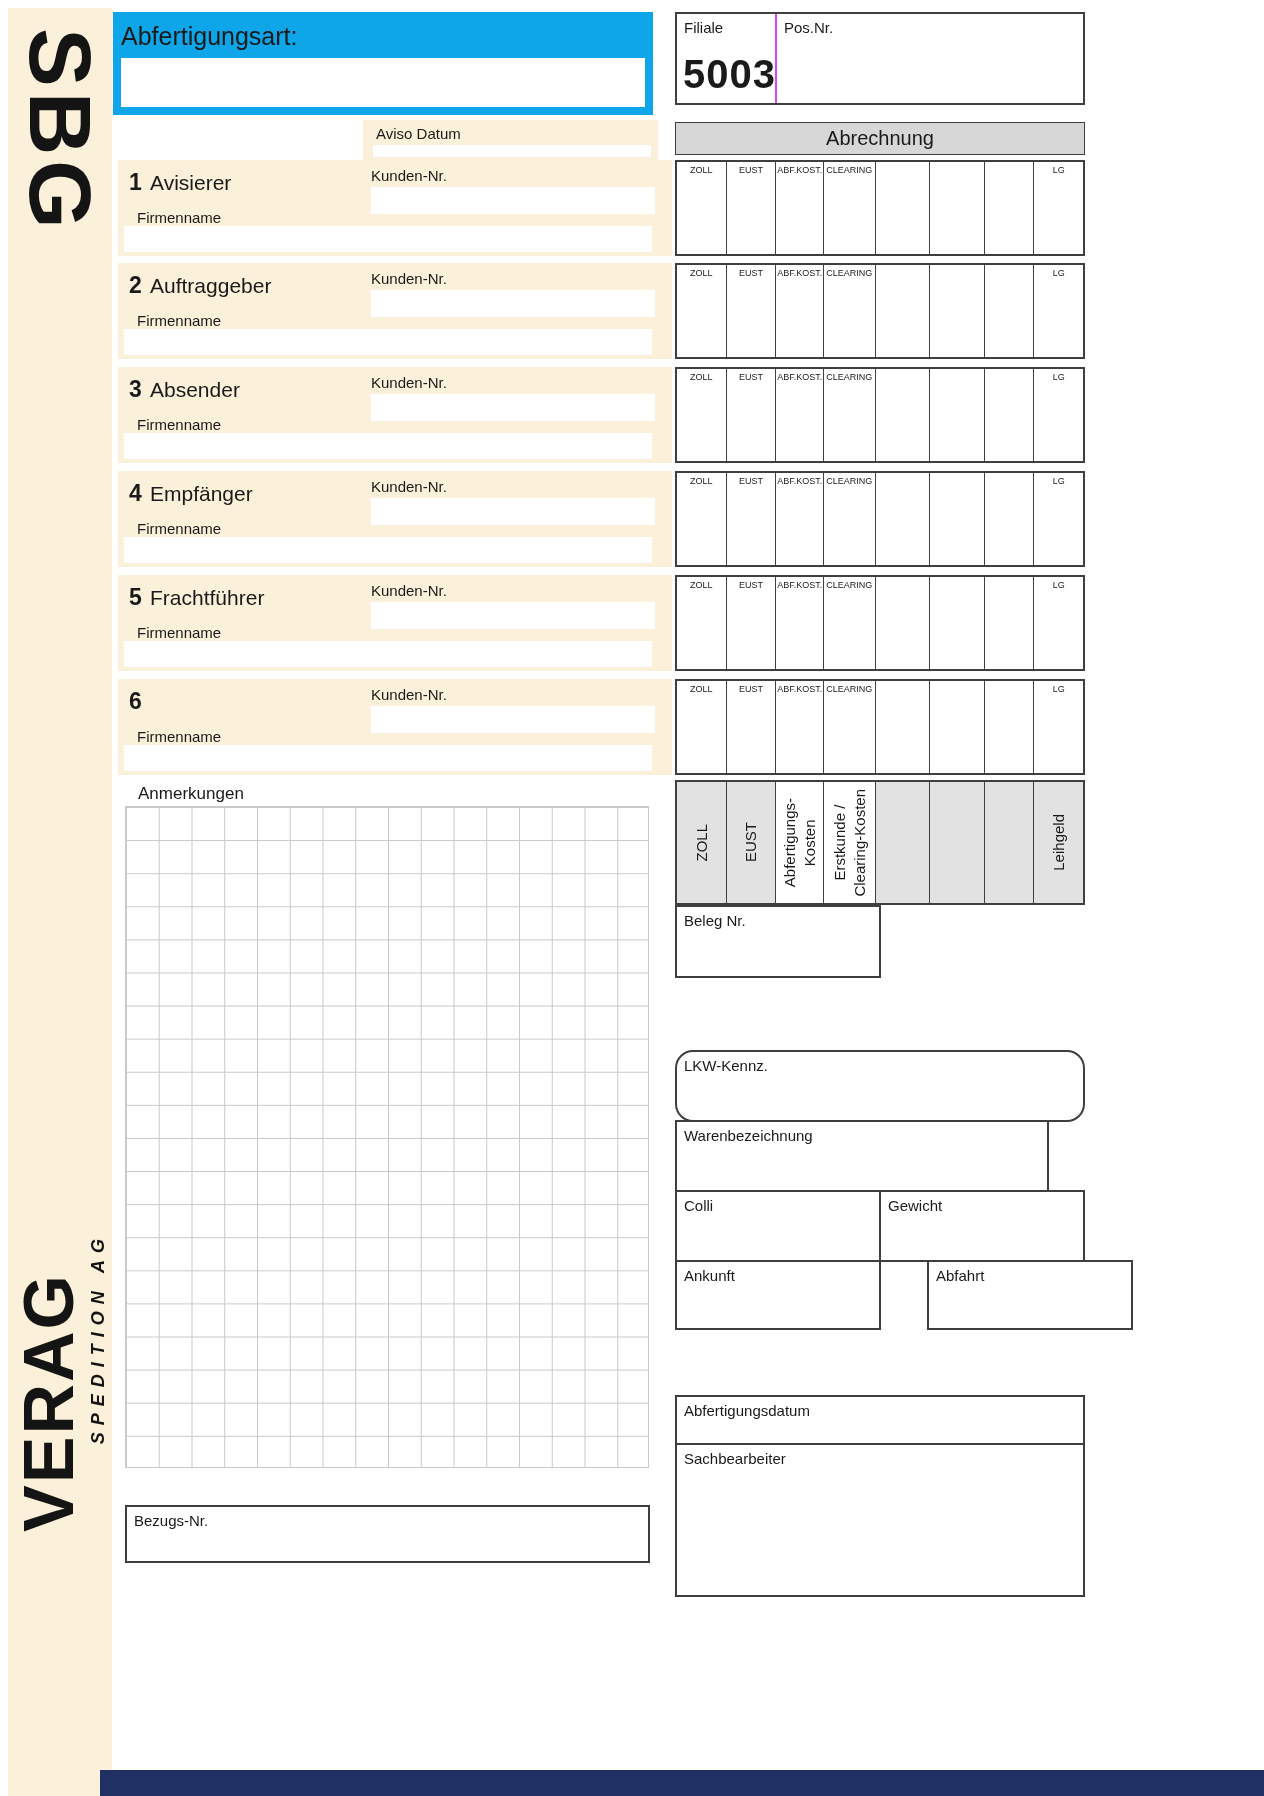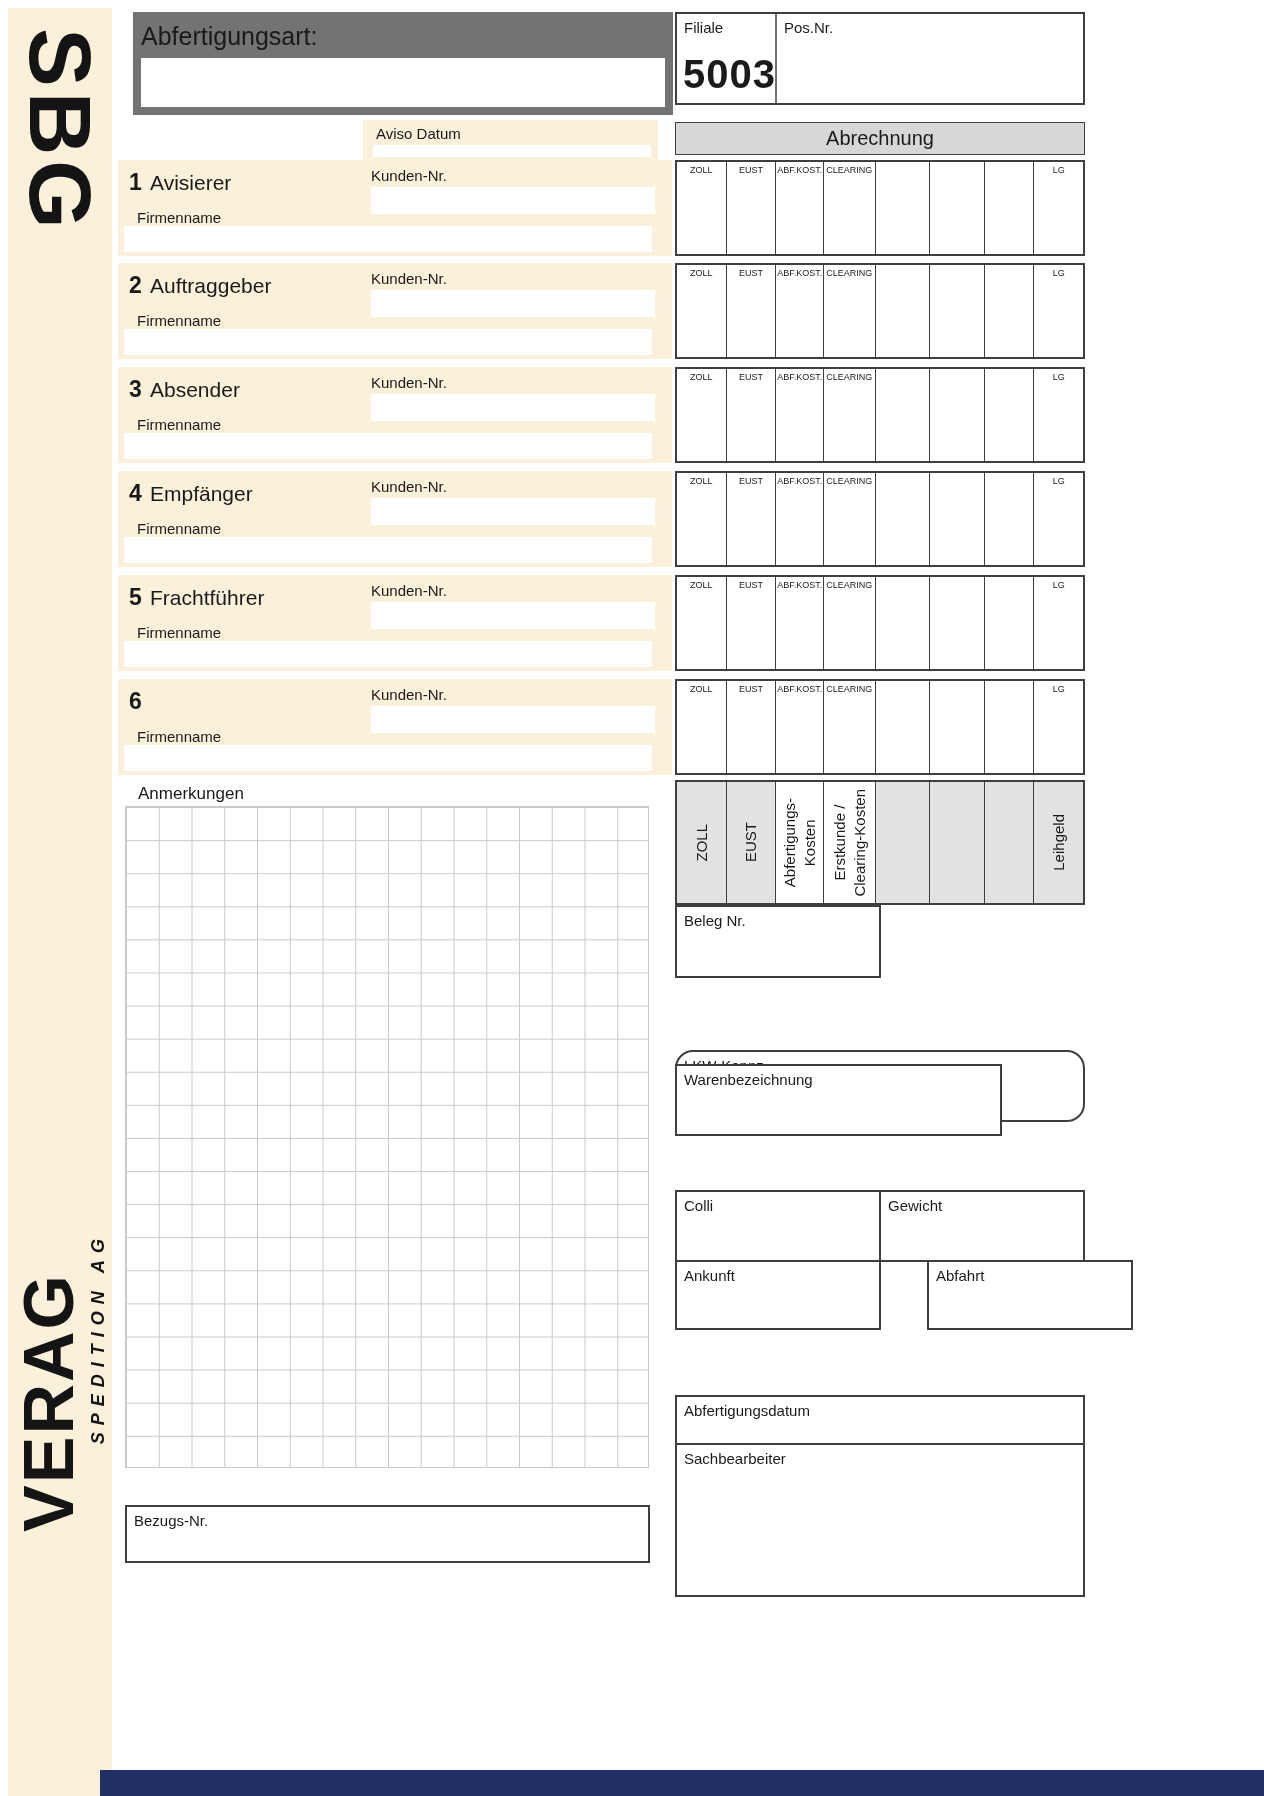--- a/index.html
+++ b/index.html
@@ -11,26 +11,26 @@
   .sidebar { position:absolute; left:8px; top:8px; width:104px; height:1788px; background:#fbf0d9; }
   .sbg-logo { position:absolute; left:104px; top:28px; transform:rotate(90deg); transform-origin:0 0;
               font-size:88px; font-weight:900; letter-spacing:5px; color:#141414; line-height:1.0; }
   .verag-logo { position:absolute; left:16px; top:1532px; transform:rotate(-90deg); transform-origin:0 0; width:300px; }
   .verag-main { font-size:70px; font-weight:900; letter-spacing:2px; color:#141414; line-height:0.95; }
   .verag-sub  { font-size:18px; font-weight:700; font-style:italic; letter-spacing:7px; text-align:right; margin-top:5px; color:#141414; }
 
   .bottom-bar { position:absolute; left:100px; top:1770px; width:1164px; height:26px; background:#203064; }
 
   
-  .abfert-box { position:absolute; left:133px; top:12px; width:540px; height:103px; background:#737373; }
+  .abfert-box { position:absolute; left:113px; top:12px; width:540px; height:103px; background:#0ea5e9; }
   .abfert-label { position:absolute; left:8px; top:10px; font-size:25px; }
   .abfert-input { position:absolute; left:8px; top:46px; width:524px; height:49px; background:#ffffff; }
 
   .filpos { position:absolute; left:675px; top:12px; width:410px; height:93px; border:2px solid #3f3f3f; display:flex; background:#fff; }
-  .filiale { width:100px; border-right:2px solid #737373; position:relative; }
+  .filiale { width:100px; border-right:2px solid #d946ef; position:relative; }
   .posnr { flex:1; position:relative; }
   .small-label { font-size:15px; }
   .pad { position:absolute; left:7px; top:5px; }
   .filiale-value { position:absolute; left:6px; top:38px; font-size:40px; font-weight:700; letter-spacing:1px; }
 
   .aviso { position:absolute; left:363px; top:120px; width:295px; height:40px; background:#fbf0d9; }
   .aviso-label { position:absolute; left:13px; top:5px; font-size:15px; }
   .aviso-input { position:absolute; left:10px; top:25px; width:278px; height:12px; background:#ffffff; }
 
   .abrechnung-header { position:absolute; left:675px; top:122px; width:410px; height:33px; background:#d7d7d7;
@@ -301,21 +301,21 @@
   <div class="box" style="left:675px; top:905px; width:206px; height:73px;">
     <span class="label">Beleg Nr.</span>
   </div>
 
   <div class="anm-label">Anmerkungen</div>
   <div class="grid"></div>
 
   <div class="box" style="left:675px; top:1050px; width:410px; height:72px;border-radius:18px;">
     <span class="label">LKW-Kennz.</span>
   </div>
-  <div class="box" style="left:675px; top:1064px; width:327px; height:72px;">
+  <div class="box" style="left:675px; top:1120px; width:374px; height:72px;">
     <span class="label">Warenbezeichnung</span>
   </div>
   <div class="box" style="left:675px; top:1190px; width:206px; height:72px;">
     <span class="label">Colli</span>
   </div>
   <div class="box" style="left:879px; top:1190px; width:206px; height:72px;">
     <span class="label">Gewicht</span>
   </div>
   <div class="box" style="left:675px; top:1260px; width:206px; height:70px;">
     <span class="label">Ankunft</span>

